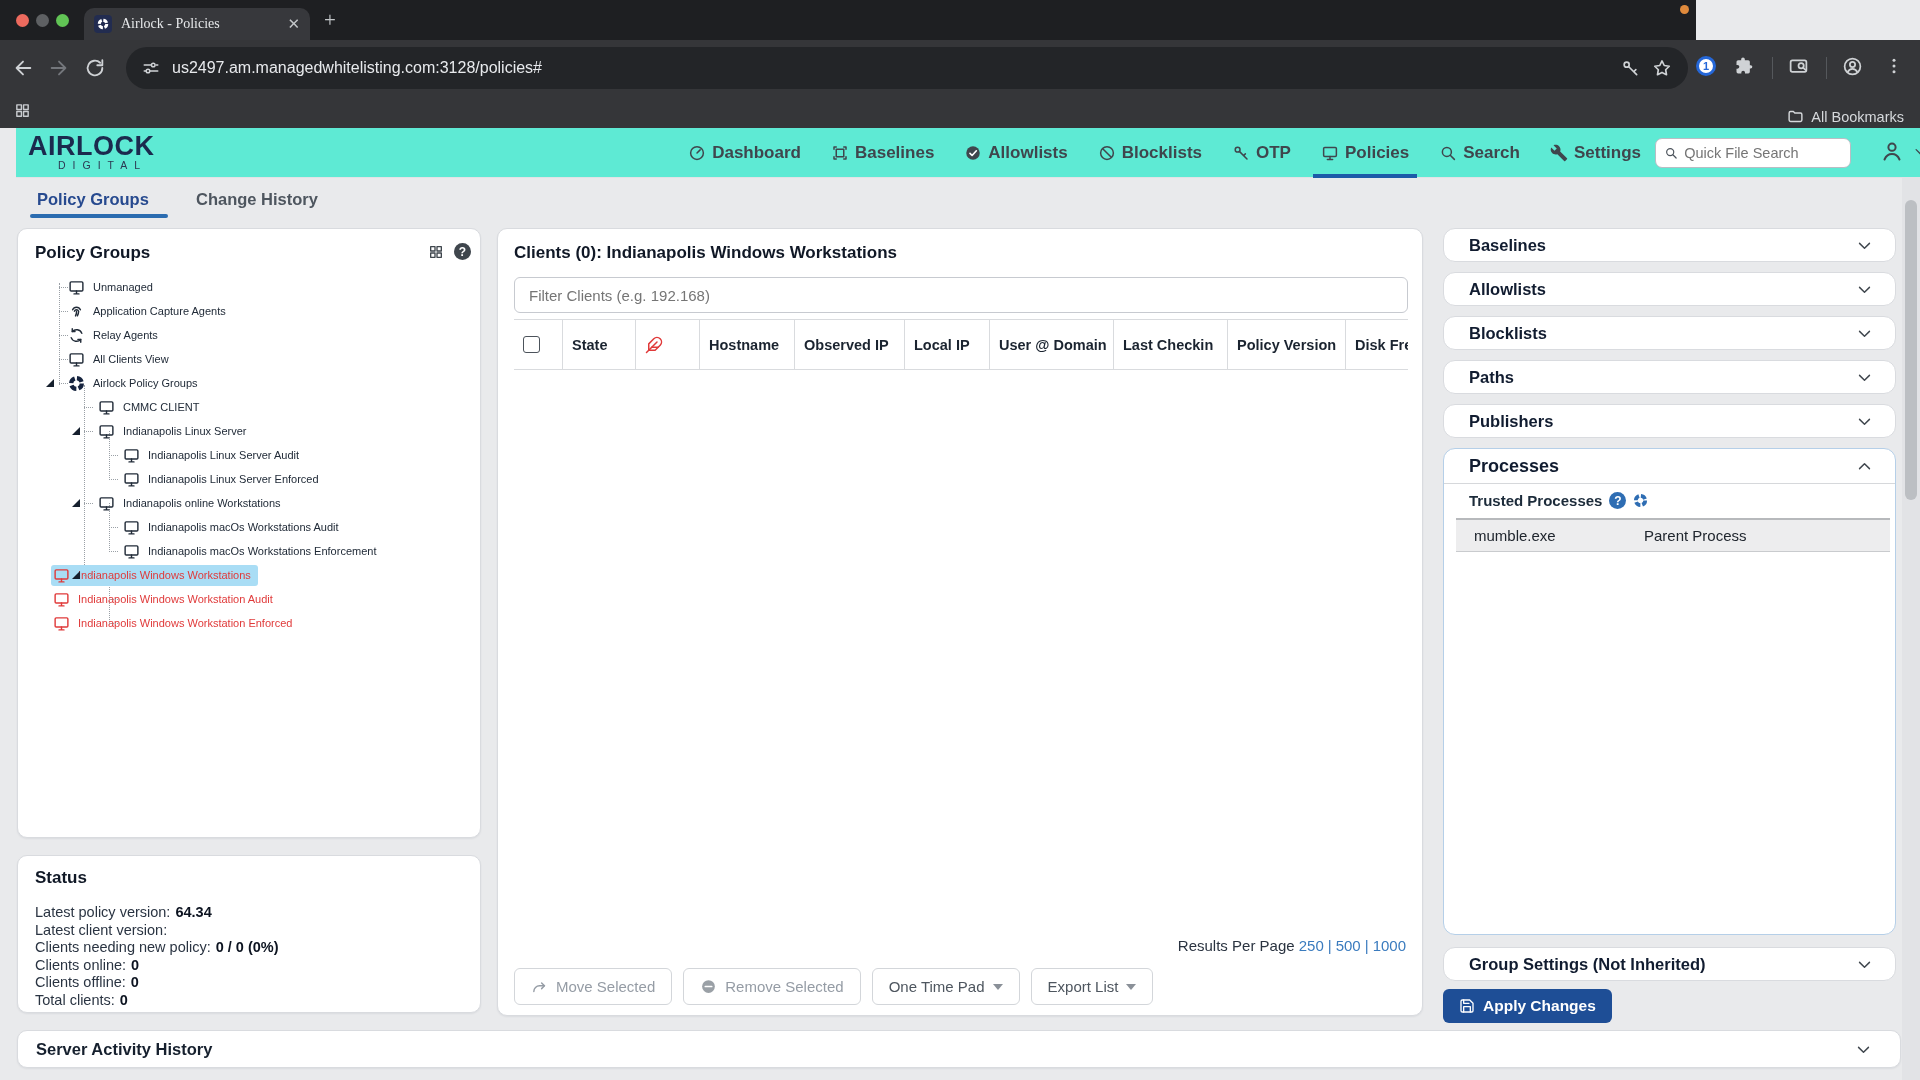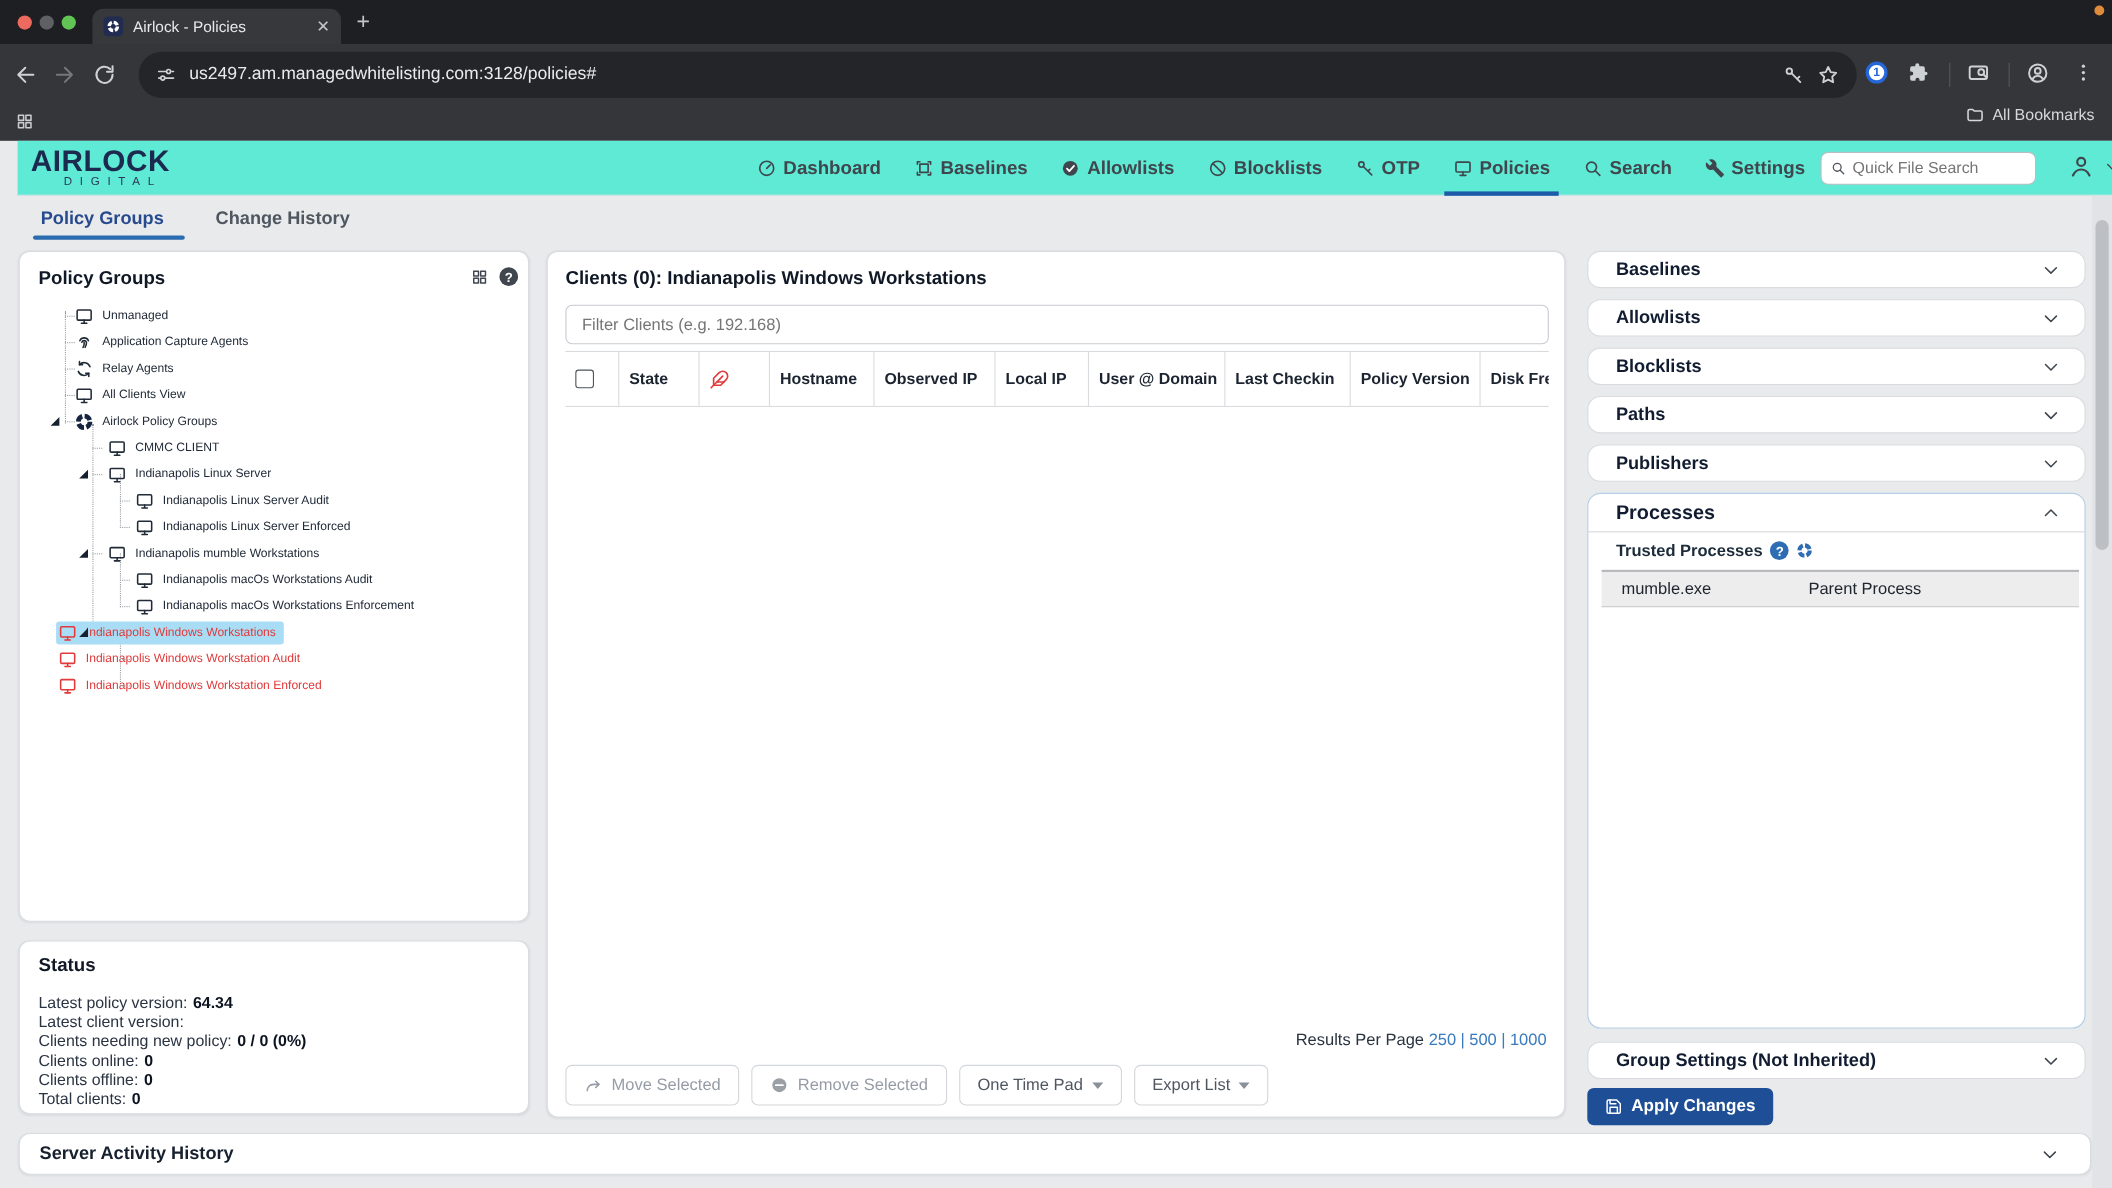--- a/index.html
+++ b/index.html
@@ -2,40 +2,40 @@
 <html><head>
 <meta charset="utf-8">
 <style>
   * { margin:0; padding:0; box-sizing:border-box; }
   html,body { width:1920px; height:1080px; overflow:hidden; }
   body { font-family:"Liberation Sans", sans-serif; background:#e9eaec; position:relative; color:#212b38; }
   .abs { position:absolute; }
   svg.ic { fill:none; stroke:currentColor; stroke-width:2; stroke-linecap:round; stroke-linejoin:round; display:block; }
 
   
-  .tabbar { position:absolute; top:0; left:0; width:1920px; height:40px; background:#1e1f22; }
+  .tabbar { position:absolute; top:0; left:0; width:1696px; height:40px; background:#1e1f22;font-family:Liberation Serif, serif; }
   .light { position:absolute; top:14px; width:13px; height:13px; border-radius:50%; }
   .light.red { left:16px; background:#ed6a5e; }
   .light.yellow { left:36px; background:#5e6063; }
   .light.green { left:56px; background:#61c455; }
   .btab { position:absolute; left:84px; top:8px; width:226px; height:32px; background:#37383c; border-radius:10px 10px 0 0; display:flex; align-items:center; padding:0 10px; gap:9px; }
   .favicon { width:18px; height:18px; border-radius:4px; background:#222c50; display:flex; align-items:center; justify-content:center; flex:none; }
   .btab-title { flex:1; font-size:14px; color:#e6e8ea; white-space:nowrap; overflow:hidden; }
   .tab-close { color:#c3c6c9; font-size:15px; line-height:1; }
   .newtab { position:absolute; left:324px; top:8px; font-size:21px; color:#c3c6c9; }
   .notif-dot { position:absolute; right:7px; top:5px; width:9px; height:9px; border-radius:50%; background:#e08a3c; }
 
   .toolbar { position:absolute; top:40px; left:0; width:1920px; height:88px; background:#353639; }
   .navic { position:absolute; color:#cfd2d5; }
   .navic.dim { color:#74777c; }
   .urlpill { position:absolute; left:126px; top:7px; width:1562px; height:42px; background:#232528; border-radius:21px; display:flex; align-items:center; padding:0 16px; gap:12px; }
   .url-text { flex:1; font-size:16px; color:#e8eaed; white-space:nowrap; overflow:hidden; }
   .tb-sep { position:absolute; top:17px; width:1px; height:22px; background:#55585c; }
   .bm-row-icon { position:absolute; top:62px; color:#c9ccd0; }
-  .all-bookmarks { position:absolute; right:16px; top:56px; display:flex; align-items:center; gap:7px; color:#d6d9dc; font-size:14.5px; }
+  .all-bookmarks { position:absolute; right:16px; top:68px; display:flex; align-items:center; gap:7px; color:#d6d9dc; font-size:14.5px; }
   .op-badge { width:20px; height:20px; border-radius:50%; background:#fff; border:3px solid #2567d8; color:#2567d8; font-weight:bold; font-size:11px; display:flex; align-items:center; justify-content:center; }
 
   
   .apphead { position:absolute; top:128px; left:16px; width:1920px; height:50px; background:#5eead4; border-bottom:1px solid #e1e3e6; }
   .logo { position:absolute; left:12px; top:5px; }
   .logo-main { font-size:27px; font-weight:800; color:#1b2a4e; letter-spacing:0.5px; line-height:26px; }
   .logo-sub { font-size:10.5px; letter-spacing:7px; color:#2c3852; margin-left:30px; }
   .mainnav { position:absolute; top:0; right:295px; height:50px; display:flex; align-items:center; gap:30px; }
   .nav-item { position:relative; height:50px; display:flex; align-items:center; gap:6px; color:#3f464d; font-size:17px; font-weight:600; cursor:default; }
   .nav-item.active::after { content:""; position:absolute; left:-8px; right:-8px; bottom:0; height:4px; background:#1d5aa8; }
@@ -431,21 +431,21 @@
     </div>
     <div class="trow lvl2">
       <span class="expander"></span>
       <span class="rowbody">
           <span class="ticon">
             <svg class="ic" viewBox="0 0 24 24">
               <rect x="3" y="4" width="18" height="13" rx="1.5"></rect>
               <path d="M8.5 21h7M12 17v4"></path>
             </svg>
           </span>
-          <span>Indianapolis mumble Workstations</span>
+          <span>Indianapolis online Workstations</span>
         </span>
     </div>
     <div class="trow lvl3">
       <span class="rowbody">
           <span class="ticon">
             <svg class="ic" viewBox="0 0 24 24">
               <rect x="3" y="4" width="18" height="13" rx="1.5"></rect>
               <path d="M8.5 21h7M12 17v4"></path>
             </svg>
           </span>

